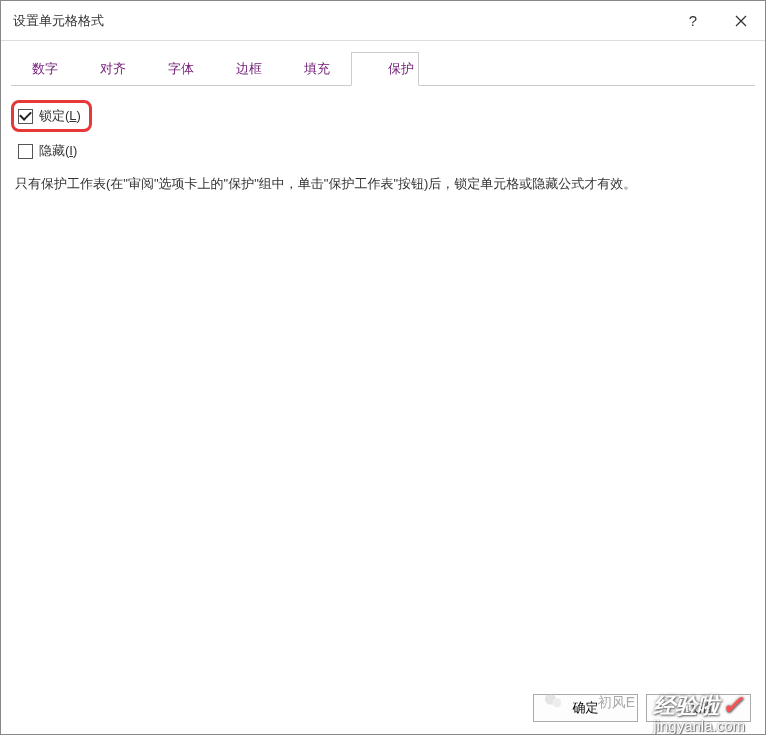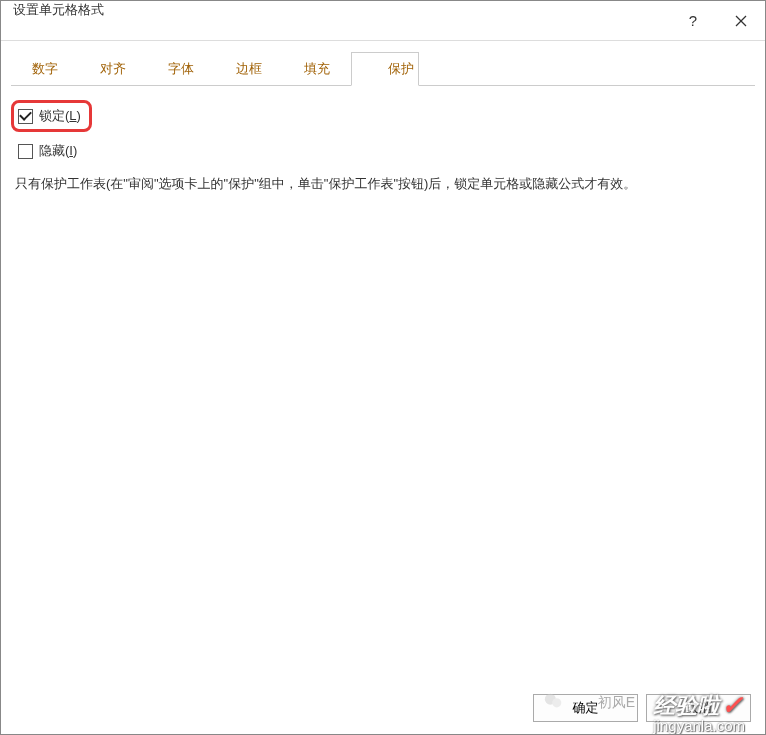--- a/index.html
+++ b/index.html
@@ -12,21 +12,21 @@
       font-size: 13px;
       background: #fff;
       width: 766px;
       height: 735px;
       position: relative;
       border: 1px solid #888;
     }
     .title-bar {
       height: 40px;
       display: flex;
-      align-items: flex-start;
+      align-items: center;
       padding: 0 0 0 12px;
       border-bottom: 1px solid #ddd;
       background: #fff;
     }
     .title-text {
       flex: 1;
       font-size: 13px;
       color: #333;
     }
     .title-buttons {
@@ -56,21 +56,21 @@
     .tabs {
       display: flex;
       border-bottom: 1px solid #ccc;
       position: relative;
     }
     .tab {
       padding: 7px 0;
       width: 68px;
       text-align: center;
       font-size: 13px;
-      color: #a16207;
+      color: #701a75;
       cursor: pointer;
       border: 1px solid transparent;
       border-bottom: none;
       position: relative;
       top: 1px;
     }
     .tab.active {
       border: 1px solid #ccc;
       border-bottom: 1px solid #fff;
       background: #fff;

